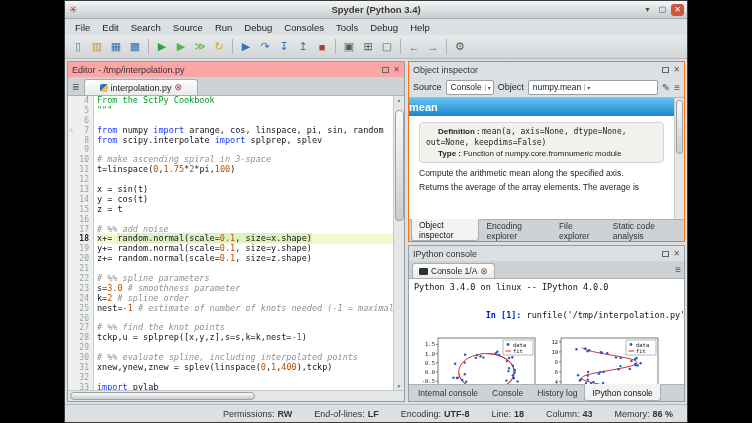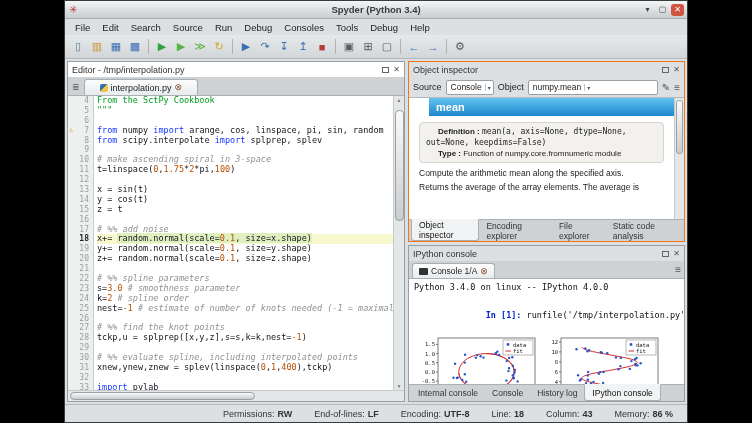--- a/index.html
+++ b/index.html
@@ -17,21 +17,21 @@
 
   
   .menubar{flex:0 0 16px;display:flex;align-items:center;padding-left:4px;font-size:9.5px;color:#222;}
   .menu-item{padding:0 6px;}
   .toolbar{flex:0 0 24px;display:flex;align-items:center;padding-left:4px;gap:1px;background:linear-gradient(#e7eaeb,#d2d6d8);border-bottom:1px solid #b4b8bb;}
   .tbtn{width:18px;height:18px;display:flex;align-items:center;justify-content:center;font-size:11px;}
   .tsep{width:1px;height:15px;background:#b0b4b6;margin:0 3px;}
 
   
   .main{flex:1;display:flex;min-height:0;padding:2px;}
-  .editor-panel{width:338px;display:flex;flex-direction:column;border:1px solid #98a0a6;min-height:0;background:#ffffff;}
+  .editor-panel{width:338px;display:flex;flex-direction:column;border:1px solid #98a0a6;min-height:0;background:#fca5a5;}
   .vsplit{width:3px;}
   .right-col{flex:1;display:flex;flex-direction:column;min-width:0;}
   .inspector-panel{flex:0 0 181px;display:flex;flex-direction:column;border:1px solid #f97316;min-height:0;}
   .hsplit{height:3px;}
   .console-panel{flex:1;display:flex;flex-direction:column;border:1px solid #98a0a6;min-height:0;}
 
   .pane-header{flex:0 0 15px;display:flex;align-items:center;font-size:9px;color:#333;padding:0 4px;}
   .ph-icons{margin-left:auto;display:flex;gap:4px;align-items:center;}
   .icon-undock{width:7px;height:6px;border:1px solid #666;display:inline-block;}
   .icon-x{font-size:8px;color:#555;line-height:1;}
@@ -64,21 +64,21 @@
   .hscroll{flex:0 0 11px;background:#e4e7e8;border-top:1px solid #c6cacc;position:relative;}
   .hthumb{position:absolute;left:2px;top:1px;width:55%;height:8px;background:linear-gradient(#fafafa,#c9cdd0);border:1px solid #9aa0a4;border-radius:4px;}
 
   
   .insp-controls{flex:0 0 20px;display:flex;align-items:center;gap:4px;padding:0 4px;font-size:9px;color:#222;}
   .combo{height:15px;background:#fff;border:1px solid #98a0a6;border-radius:2px;display:flex;align-items:center;font-size:8.5px;padding:0 2px 0 4px;gap:3px;}
   .combo .chev{font-size:6px;color:#555;border-left:1px solid #c0c4c8;padding-left:2px;}
   .combo.obj{flex:1;min-width:0;}
   .mini-icon{font-size:10px;color:#555;}
   .insp-content{flex:1;background:#fff;border-top:1px solid #b4b8bb;overflow:hidden;position:relative;font-size:8.5px;color:#222;min-height:0;}
-  .doc-banner{height:18px;background:linear-gradient(#63c4f0,#1e86cc);color:#fff;font-weight:bold;font-size:11px;line-height:18px;padding-left:7px;margin-left:20px;}
+  .doc-banner{height:18px;background:linear-gradient(#63c4f0,#1e86cc);color:#fff;font-weight:bold;font-size:11px;line-height:18px;}
   .doc-box{margin:6px 20px 5px 10px;background:#f3f1ee;border:1px solid #d8d4cf;border-radius:4px;padding:3px 6px;font-size:8px;line-height:11px;}
   .doc-box code{font-family:"DejaVu Sans Mono",monospace;font-size:8px;}
   .lbl{font-weight:bold;padding-left:12px;}
   .insp-content p{margin:3px 20px 3px 10px;font-size:8.5px;line-height:11px;}
   .iscroll{position:absolute;right:0;top:0;bottom:0;width:10px;background:#e4e7e8;border-left:1px solid #c6cacc;}
   .ithumb{position:absolute;top:2px;left:1px;width:7px;height:45%;background:linear-gradient(#fafafa,#c9cdd0);border:1px solid #9aa0a4;border-radius:3px;}
 
   
   .btabs{flex:0 0 17px;display:flex;align-items:stretch;background:#ced2d5;border-top:1px solid #aab0b4;padding-left:2px;font-size:8.5px;}
   .btab{display:flex;align-items:center;padding:0 7px;color:#333;}

